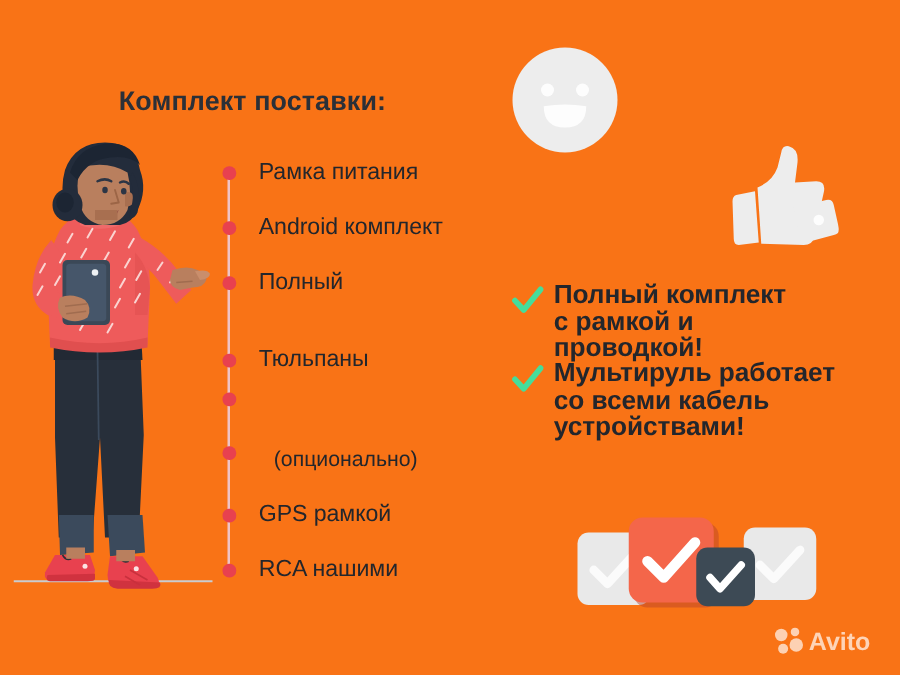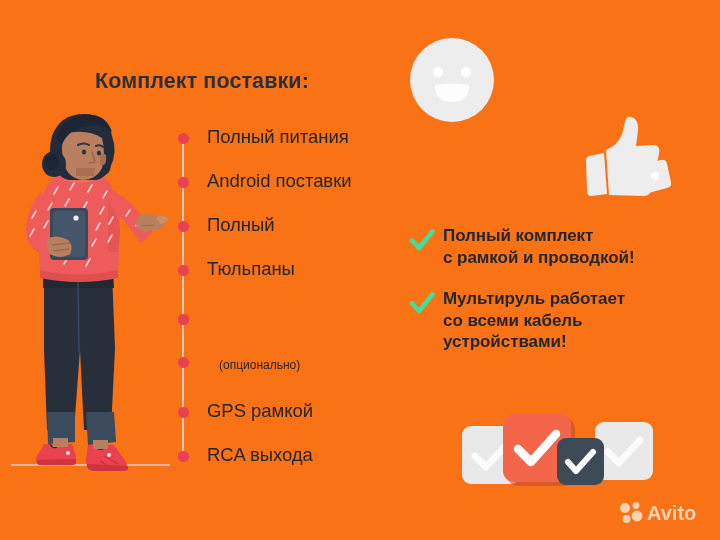--- a/index.html
+++ b/index.html
@@ -95,21 +95,21 @@
     top: -4px;
     font-size: 18.5px;
     color: #23262c;
     white-space: nowrap;
     letter-spacing: -.05px;
   }
   .kit-sub {
     position: absolute;
     left: 41px;
     top: 17px;
-    font-size: 12px;
+    font-size: 17px;
     color: #23262c;
     white-space: nowrap;
   }
 
   
   #benefits {
     position: absolute;
     left: 409px;
     top: 228px;
     width: 270px;
@@ -123,21 +123,21 @@
     position: absolute;
     left: 0;
     top: 0;
     width: 26px;
     height: 26px;
   }
   .benefit-text {
     position: absolute;
     left: 34px;
     top: -3px;
-    font-size: 17px;
+    font-size: 21px;
     line-height: 21.5px;
     color: #23262c;
     font-weight: bold;
     white-space: pre-line;
     letter-spacing: -.05px;
   }
 
   
   #check-cards {
     position: absolute;
@@ -221,48 +221,48 @@
     <circle cx="82" cy="64" r="4.2" fill="#fdfdfd"></circle>
   </svg>
 
   <div id="page-title">Комплект поставки:</div>
 
   <div id="kit-list">
     <div id="kit-connector-line"></div>
 
     <div class="kit-item" style="top:0px">
       <span class="kit-dot"></span>
-      <span class="kit-label">Полный питания</span>
+      <span class="kit-label">Рамка питания</span>
     </div>
     <div class="kit-item" style="top:44px">
       <span class="kit-dot"></span>
-      <span class="kit-label">Android поставки</span>
+      <span class="kit-label">Android комплект</span>
     </div>
     <div class="kit-item" style="top:88px">
       <span class="kit-dot"></span>
       <span class="kit-label">Полный</span>
     </div>
-    <div class="kit-item" style="top:132px">
+    <div class="kit-item" style="top:150px">
       <span class="kit-dot"></span>
       <span class="kit-label">Тюльпаны</span>
     </div>
     <div class="kit-item" style="top:181px">
       <span class="kit-dot"></span>
     </div>
     <div class="kit-item" style="top:224px">
       <span class="kit-dot"></span>
       <span class="kit-sub" style="top:4px">(опционально)</span>
     </div>
     <div class="kit-item" style="top:274px">
       <span class="kit-dot"></span>
       <span class="kit-label">GPS рамкой</span>
     </div>
     <div class="kit-item" style="top:318px">
       <span class="kit-dot"></span>
-      <span class="kit-label">RCA выхода</span>
+      <span class="kit-label">RCA нашими</span>
     </div>
   </div>
 
   <div id="benefits">
     <div class="benefit" style="top:0px">
       <svg class="benefit-check" viewBox="0 0 26 26">
         <path d="M3 12.5 L10 20 L23.5 3.5" fill="none" stroke="#45dd9b" stroke-width="4.6" stroke-linecap="round" stroke-linejoin="round"></path>
       </svg>
       <div class="benefit-text">Полный комплект
 с рамкой и проводкой!</div>

